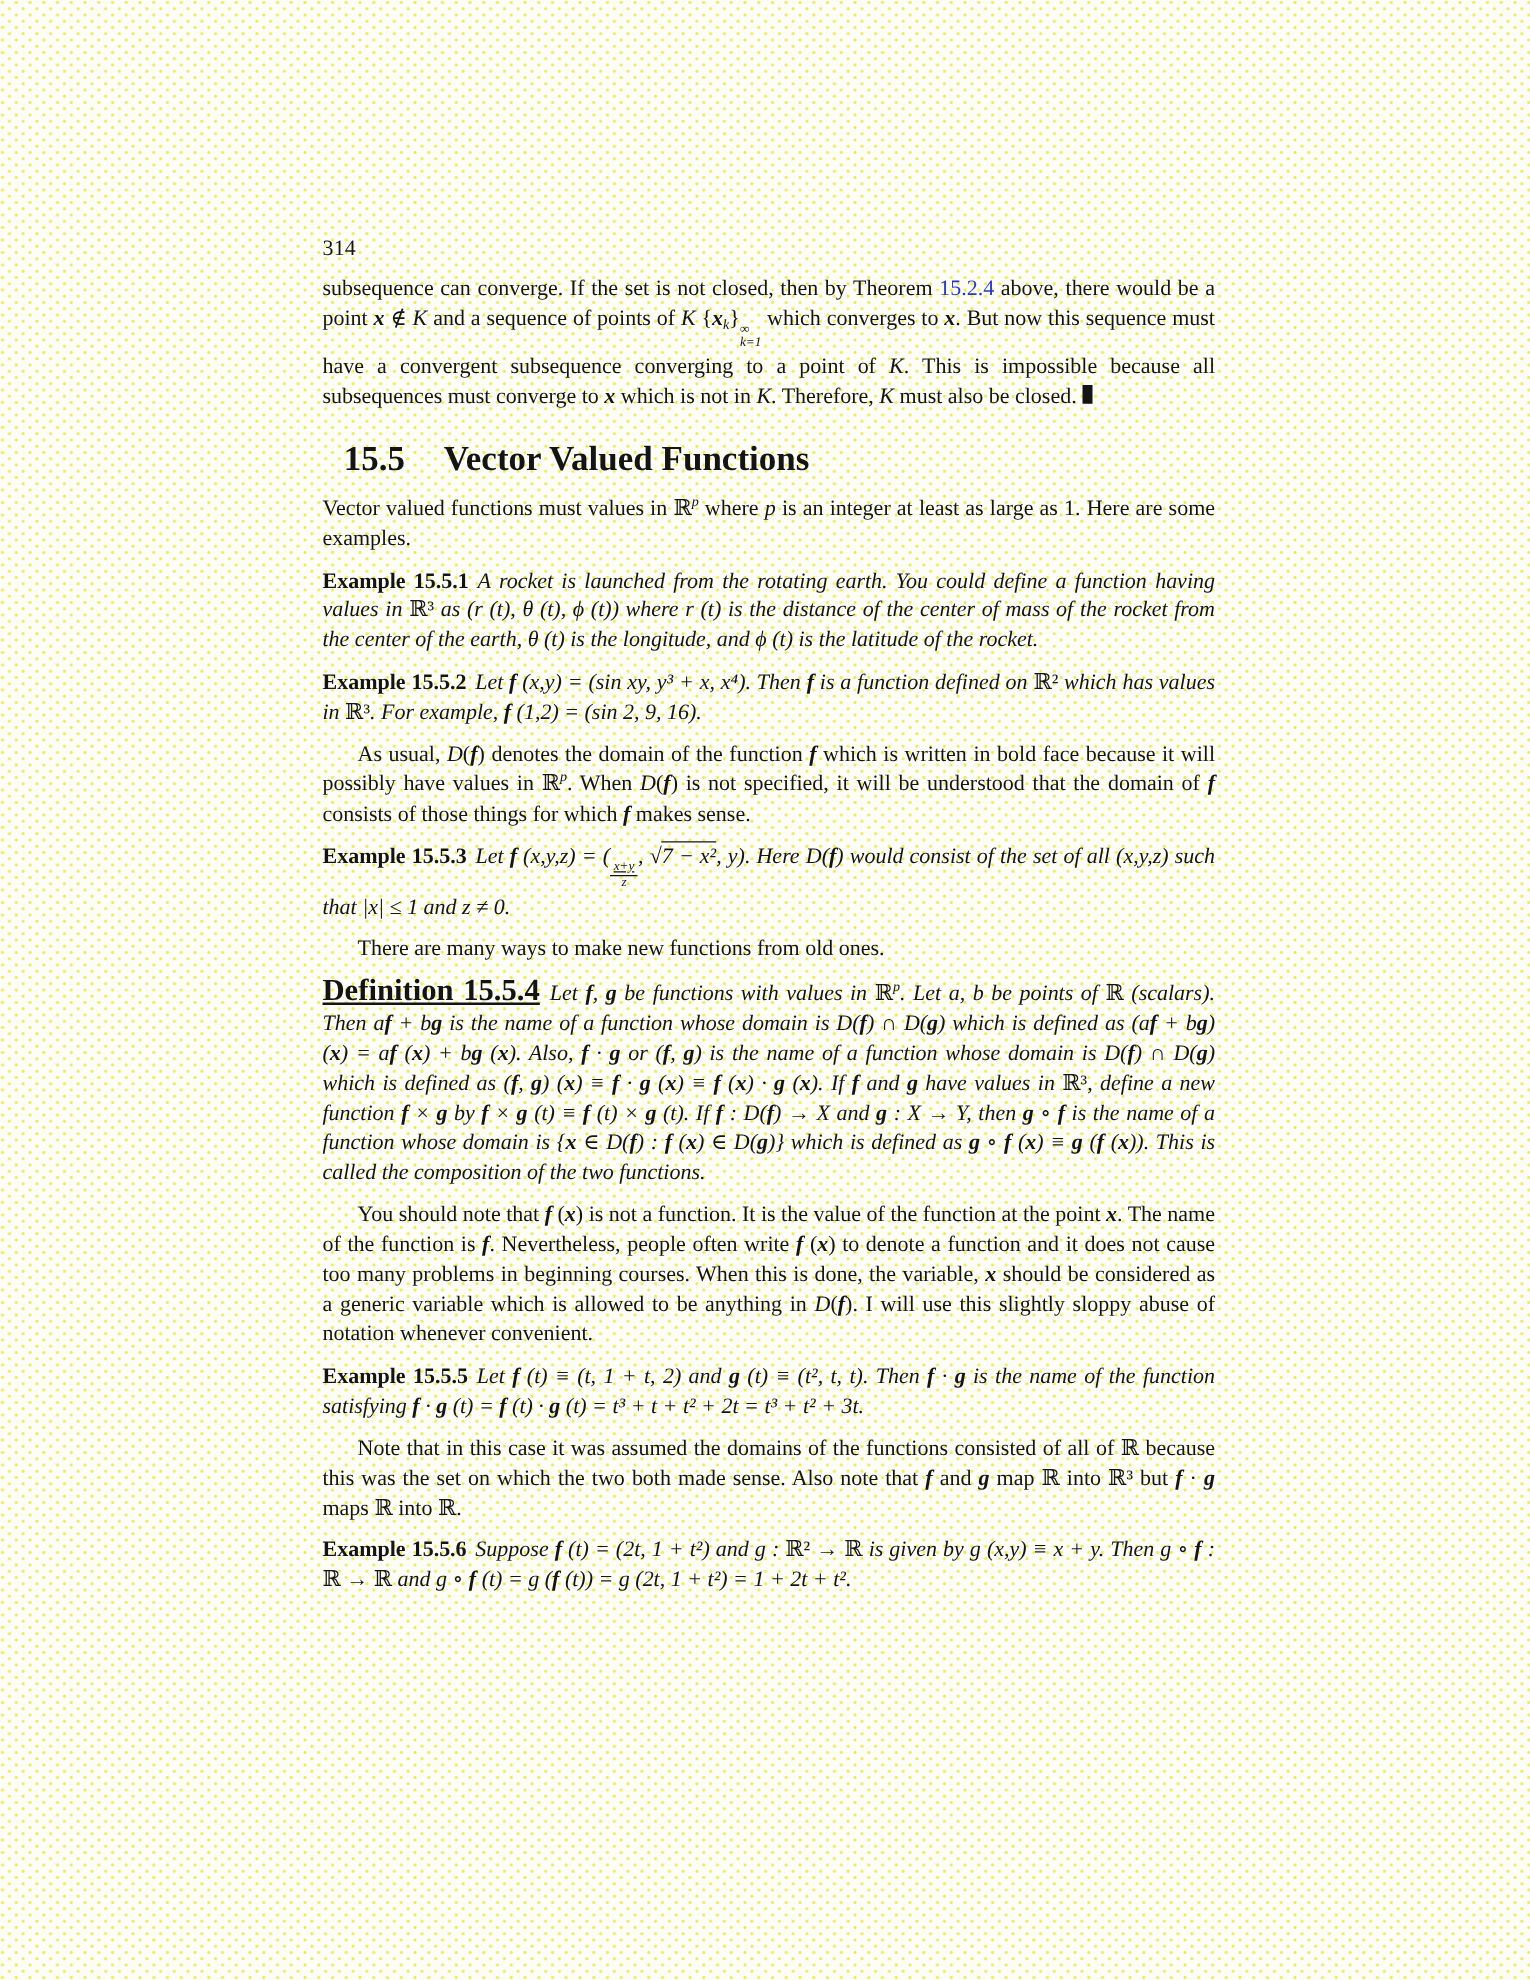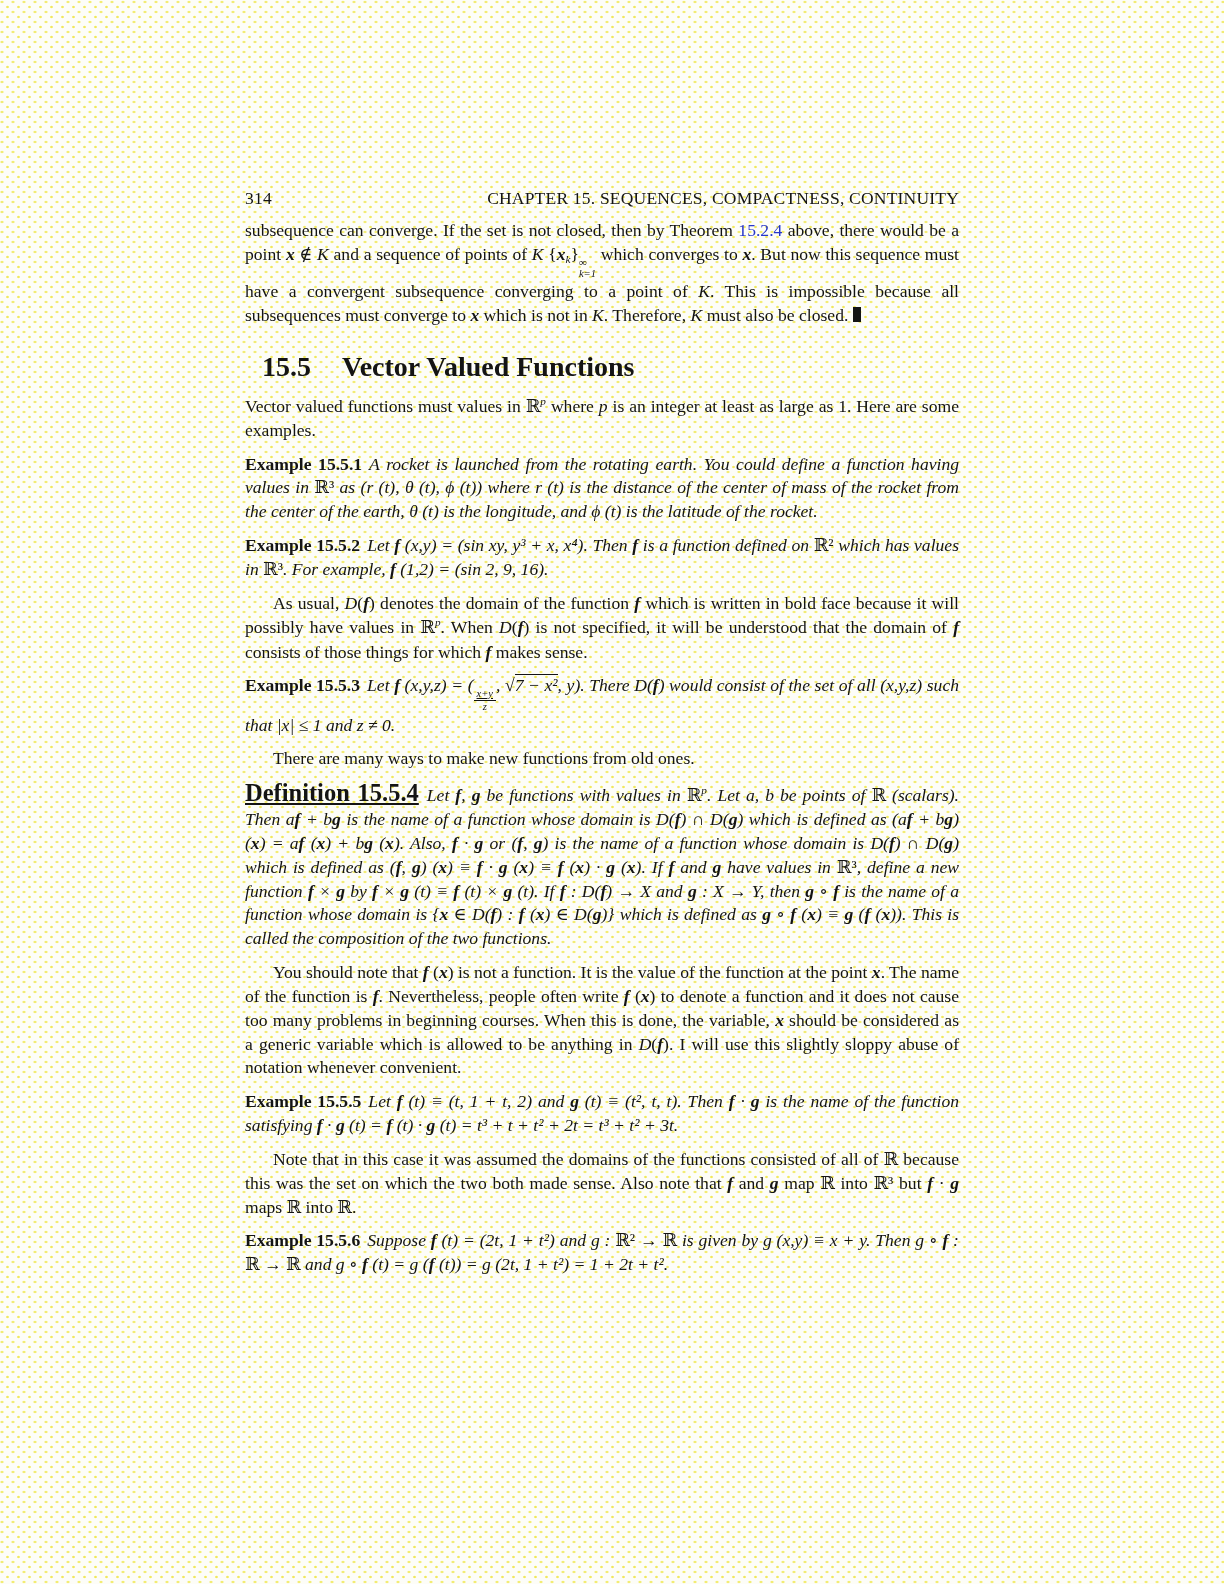--- a/index.html
+++ b/index.html
@@ -13,21 +13,21 @@
     width:1224px;height:1584px;overflow:hidden;position:relative;
     font-family:"Liberation Serif","DejaVu Serif",serif;
     color:var(--text);
     background-color:var(--paper);
     background-image:
       radial-gradient(circle, var(--dot) 0.9px, rgba(255,255,255,0) 1.6px),
       radial-gradient(circle, var(--dot) 0.9px, rgba(255,255,255,0) 1.6px);
     background-size:11px 10px,11px 10px;
     background-position:2px 2px,7.5px 7px;
   }
-  .sheet{position:absolute;left:245px;top:188px;width:714px;}
+  .sheet{position:absolute;left:258px;top:188px;width:714px;}
   .masthead{
     display:flex;justify-content:space-between;align-items:baseline;
     font-size:17.5px;letter-spacing:.2px;
   }
   .page-text{font-size:17.6px;line-height:1.355;text-align:justify;}
   .para{margin:10px 0;}
   .para.indent{text-indent:28px;}
   h2.section-heading{
     font-size:28px;font-weight:bold;margin:22px 0 10px 17px;
     text-align:left;line-height:1.2;
@@ -56,36 +56,35 @@
     display:inline-block;width:8px;height:15px;background:currentColor;
     vertical-align:-1px;margin-left:5px;
   }
 </style>
 </head>
 <body>
 
 <div class="sheet">
   <div class="masthead">
     <span>314</span>
-    <span>CHAPTER 15. SEQUENCES, COMPACTNESS, CONTINUITY</span>
   </div>
   <div class="page-text">
       <p class="para"><span class="r-n">subsequence can converge. If the set is not closed, then by Theorem </span><span class="r-link">15.2.4</span><span class="r-n"> above, there would be a point </span><span class="r-bi">x</span><span class="r-n"> ∉ </span><span class="r-i">K</span><span class="r-n"> and a sequence of points of </span><span class="r-i">K</span><span class="r-n"> {</span><span class="r-bi">x</span><span class="r-subi">k</span><span class="r-n">}</span><span class="stack">
           <span>∞</span>
           <span>k=1</span>
         </span><span class="r-n"> which converges to </span><span class="r-bi">x</span><span class="r-n">. But now this sequence must have a convergent subsequence converging to a point of </span><span class="r-i">K</span><span class="r-n">. This is impossible because all subsequences must converge to </span><span class="r-bi">x</span><span class="r-n"> which is not in </span><span class="r-i">K</span><span class="r-n">. Therefore, </span><span class="r-i">K</span><span class="r-n"> must also be closed.</span><span class="qed"></span></p>
       <h2 class="section-heading"><span class="section-number">15.5</span><span class="section-title">Vector Valued Functions</span></h2>
       <p class="para"><span class="r-n">Vector valued functions must values in ℝ</span><span class="r-supi">p</span><span class="r-n"> where </span><span class="r-i">p</span><span class="r-n"> is an integer at least as large as 1. Here are some examples.</span></p>
       <p class="para"><span class="r-b">Example 15.5.1</span><span class="r-i">A rocket is launched from the rotating earth. You could define a function having values in </span><span class="r-n">ℝ³</span><span class="r-i"> as (r (t), θ (t), ϕ (t)) where r (t) is the distance of the center of mass of the rocket from the center of the earth, θ (t) is the longitude, and ϕ (t) is the latitude of the rocket.</span></p>
       <p class="para"><span class="r-b">Example 15.5.2</span><span class="r-i">Let </span><span class="r-bi">f</span><span class="r-i"> (x,y) = (sin xy, y³ + x, x⁴). Then </span><span class="r-bi">f</span><span class="r-i"> is a function defined on </span><span class="r-n">ℝ²</span><span class="r-i"> which has values in </span><span class="r-n">ℝ³</span><span class="r-i">. For example, </span><span class="r-bi">f</span><span class="r-i"> (1,2) = (sin 2, 9, 16).</span></p>
       <p class="para indent"><span class="r-n">As usual, </span><span class="r-i">D</span><span class="r-n">(</span><span class="r-bi">f</span><span class="r-n">) denotes the domain of the function </span><span class="r-bi">f</span><span class="r-n"> which is written in bold face because it will possibly have values in ℝ</span><span class="r-supi">p</span><span class="r-n">. When </span><span class="r-i">D</span><span class="r-n">(</span><span class="r-bi">f</span><span class="r-n">) is not specified, it will be understood that the domain of </span><span class="r-bi">f</span><span class="r-n"> consists of those things for which </span><span class="r-bi">f</span><span class="r-n"> makes sense.</span></p>
       <p class="para"><span class="r-b">Example 15.5.3</span><span class="r-i">Let </span><span class="r-bi">f</span><span class="r-i"> (x,y,z) = (</span><span class="frac">
           <span class="num">x+y</span>
           <span class="den">z</span>
-        </span><span class="r-i">, </span><span class="r-n">√</span><span class="r-ov">7 − x²</span><span class="r-i">, y). There D(</span><span class="r-bi">f</span><span class="r-i">) would consist of the set of all (x,y,z) such that |x| ≤ 1 and z ≠ 0.</span></p>
+        </span><span class="r-i">, </span><span class="r-n">√</span><span class="r-ov">7 − x²</span><span class="r-i">, y). Here D(</span><span class="r-bi">f</span><span class="r-i">) would consist of the set of all (x,y,z) such that |x| ≤ 1 and z ≠ 0.</span></p>
       <p class="para indent"><span class="r-n">There are many ways to make new functions from old ones.</span></p>
       <p class="para"><span class="r-B">Definition 15.5.4</span><span class="r-i">Let </span><span class="r-bi">f</span><span class="r-i">, </span><span class="r-bi">g</span><span class="r-i"> be functions with values in </span><span class="r-n">ℝ</span><span class="r-supi">p</span><span class="r-i">. Let a, b be points of </span><span class="r-n">ℝ</span><span class="r-i"> (scalars). Then a</span><span class="r-bi">f</span><span class="r-i"> + b</span><span class="r-bi">g</span><span class="r-i"> is the name of a function whose domain is D(</span><span class="r-bi">f</span><span class="r-i">) ∩ D(</span><span class="r-bi">g</span><span class="r-i">) which is defined as (a</span><span class="r-bi">f</span><span class="r-i"> + b</span><span class="r-bi">g</span><span class="r-i">) (</span><span class="r-bi">x</span><span class="r-i">) = a</span><span class="r-bi">f</span><span class="r-i"> (</span><span class="r-bi">x</span><span class="r-i">) + b</span><span class="r-bi">g</span><span class="r-i"> (</span><span class="r-bi">x</span><span class="r-i">). Also, </span><span class="r-bi">f</span><span class="r-i"> · </span><span class="r-bi">g</span><span class="r-i"> or (</span><span class="r-bi">f</span><span class="r-i">, </span><span class="r-bi">g</span><span class="r-i">) is the name of a function whose domain is D(</span><span class="r-bi">f</span><span class="r-i">) ∩ D(</span><span class="r-bi">g</span><span class="r-i">) which is defined as (</span><span class="r-bi">f</span><span class="r-i">, </span><span class="r-bi">g</span><span class="r-i">) (</span><span class="r-bi">x</span><span class="r-i">) ≡ </span><span class="r-bi">f</span><span class="r-i"> · </span><span class="r-bi">g</span><span class="r-i"> (</span><span class="r-bi">x</span><span class="r-i">) ≡ </span><span class="r-bi">f</span><span class="r-i"> (</span><span class="r-bi">x</span><span class="r-i">) · </span><span class="r-bi">g</span><span class="r-i"> (</span><span class="r-bi">x</span><span class="r-i">). If </span><span class="r-bi">f</span><span class="r-i"> and </span><span class="r-bi">g</span><span class="r-i"> have values in </span><span class="r-n">ℝ³</span><span class="r-i">, define a new function </span><span class="r-bi">f</span><span class="r-i"> × </span><span class="r-bi">g</span><span class="r-i"> by </span><span class="r-bi">f</span><span class="r-i"> × </span><span class="r-bi">g</span><span class="r-i"> (t) ≡ </span><span class="r-bi">f</span><span class="r-i"> (t) × </span><span class="r-bi">g</span><span class="r-i"> (t). If </span><span class="r-bi">f</span><span class="r-i"> : D(</span><span class="r-bi">f</span><span class="r-i">) → X and </span><span class="r-bi">g</span><span class="r-i"> : X → Y, then </span><span class="r-bi">g</span><span class="r-i"> ∘ </span><span class="r-bi">f</span><span class="r-i"> is the name of a function whose domain is {</span><span class="r-bi">x</span><span class="r-i"> ∈ D(</span><span class="r-bi">f</span><span class="r-i">) : </span><span class="r-bi">f</span><span class="r-i"> (</span><span class="r-bi">x</span><span class="r-i">) ∈ D(</span><span class="r-bi">g</span><span class="r-i">)} which is defined as </span><span class="r-bi">g</span><span class="r-i"> ∘ </span><span class="r-bi">f</span><span class="r-i"> (</span><span class="r-bi">x</span><span class="r-i">) ≡ </span><span class="r-bi">g</span><span class="r-i"> (</span><span class="r-bi">f</span><span class="r-i"> (</span><span class="r-bi">x</span><span class="r-i">)). This is called the composition of the two functions.</span></p>
       <p class="para indent"><span class="r-n">You should note that </span><span class="r-bi">f</span><span class="r-n"> (</span><span class="r-bi">x</span><span class="r-n">) is not a function. It is the value of the function at the point </span><span class="r-bi">x</span><span class="r-n">. The name of the function is </span><span class="r-bi">f</span><span class="r-n">. Nevertheless, people often write </span><span class="r-bi">f</span><span class="r-n"> (</span><span class="r-bi">x</span><span class="r-n">) to denote a function and it does not cause too many problems in beginning courses. When this is done, the variable, </span><span class="r-bi">x</span><span class="r-n"> should be considered as a generic variable which is allowed to be anything in </span><span class="r-i">D</span><span class="r-n">(</span><span class="r-bi">f</span><span class="r-n">). I will use this slightly sloppy abuse of notation whenever convenient.</span></p>
       <p class="para"><span class="r-b">Example 15.5.5</span><span class="r-i">Let </span><span class="r-bi">f</span><span class="r-i"> (t) ≡ (t, 1 + t, 2) and </span><span class="r-bi">g</span><span class="r-i"> (t) ≡ (t², t, t). Then </span><span class="r-bi">f</span><span class="r-i"> · </span><span class="r-bi">g</span><span class="r-i"> is the name of the function satisfying </span><span class="r-bi">f</span><span class="r-i"> · </span><span class="r-bi">g</span><span class="r-i"> (t) = </span><span class="r-bi">f</span><span class="r-i"> (t) · </span><span class="r-bi">g</span><span class="r-i"> (t) = t³ + t + t² + 2t = t³ + t² + 3t.</span></p>
       <p class="para indent"><span class="r-n">Note that in this case it was assumed the domains of the functions consisted of all of ℝ because this was the set on which the two both made sense. Also note that </span><span class="r-bi">f</span><span class="r-n"> and </span><span class="r-bi">g</span><span class="r-n"> map ℝ into ℝ³ but </span><span class="r-bi">f</span><span class="r-n"> · </span><span class="r-bi">g</span><span class="r-n"> maps ℝ into ℝ.</span></p>
       <p class="para"><span class="r-b">Example 15.5.6</span><span class="r-i">Suppose </span><span class="r-bi">f</span><span class="r-i"> (t) = (2t, 1 + t²) and g : </span><span class="r-n">ℝ² → ℝ</span><span class="r-i"> is given by g (x,y) ≡ x + y. Then g ∘ </span><span class="r-bi">f</span><span class="r-i"> : </span><span class="r-n">ℝ → ℝ</span><span class="r-i"> and g ∘ </span><span class="r-bi">f</span><span class="r-i"> (t) = g (</span><span class="r-bi">f</span><span class="r-i"> (t)) = g (2t, 1 + t²) = 1 + 2t + t².</span></p>
     </div>
 </div>
 
 </body></html>

